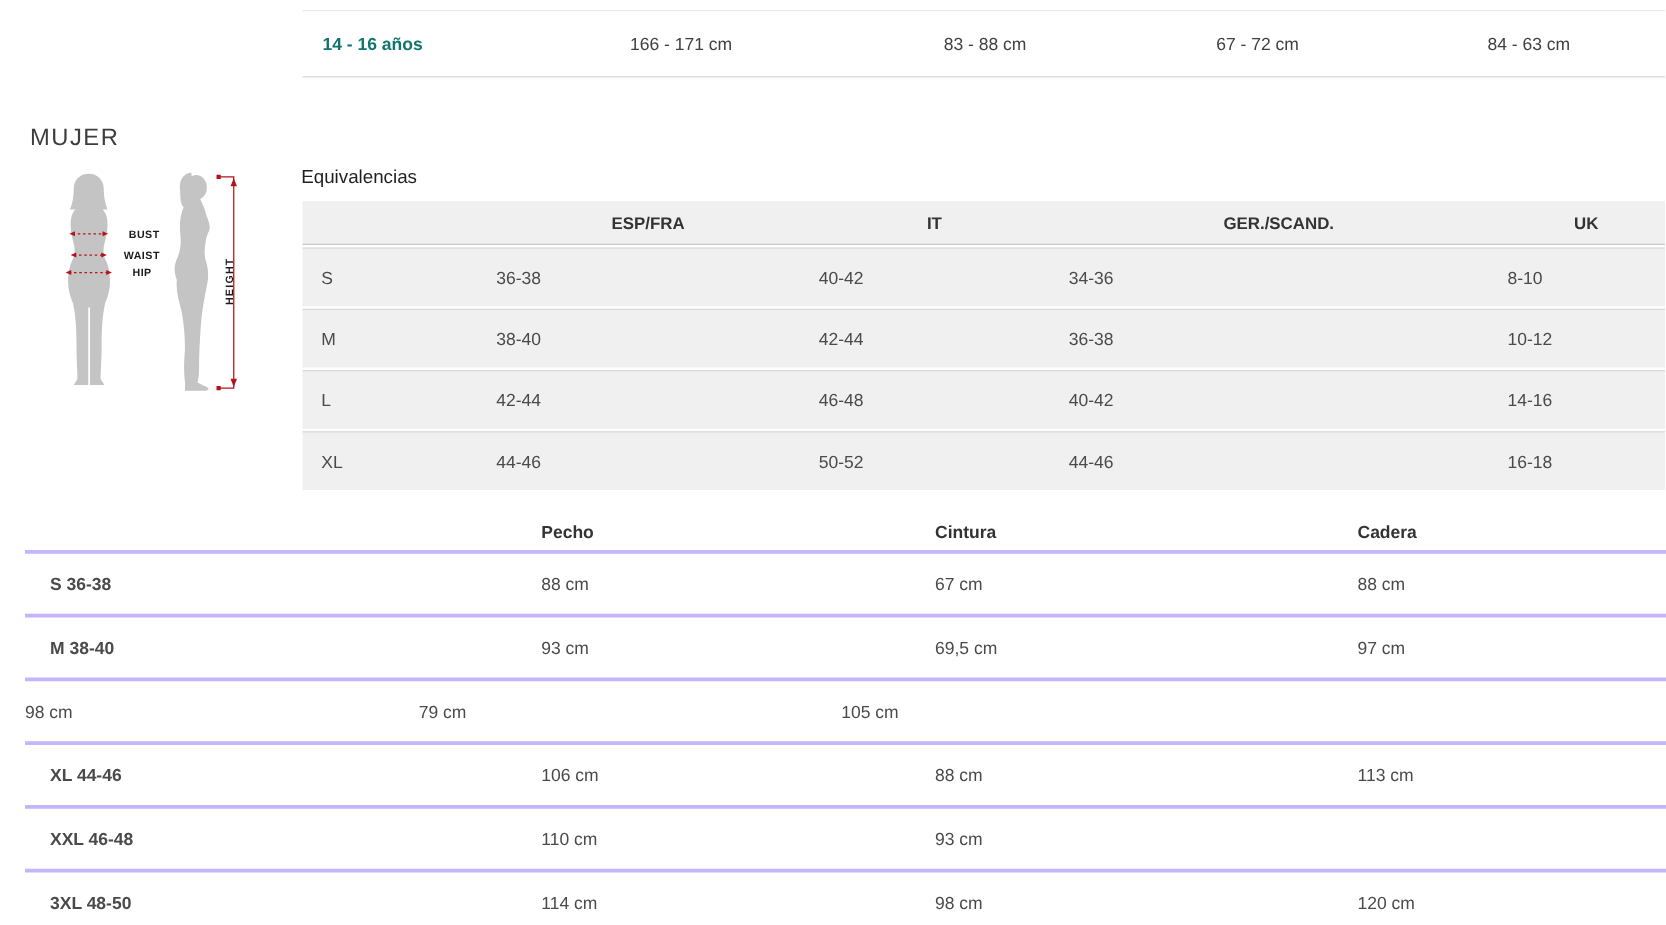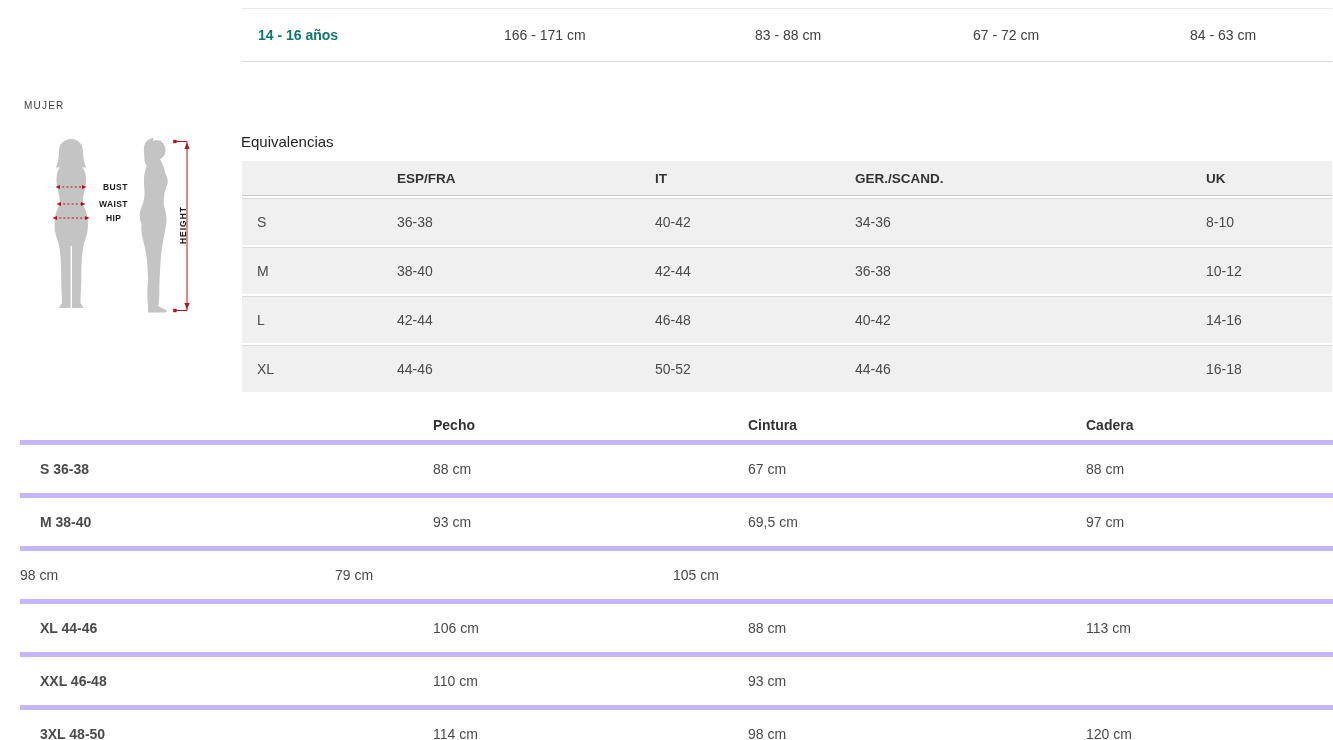--- a/index.html
+++ b/index.html
@@ -16,44 +16,44 @@
     border-top:1px solid #e7e7e7;border-bottom:1px solid #d9d9d9;
     display:flex;align-items:center;
   }
   .top-row .cell{padding-left:16px;font-size:14px;color:#404040;box-sizing:border-box;}
   .top-row .cell.b{font-weight:bold;color:#0f766e;}
   .t0{width:246px;} .t1{width:251px;} .t2{width:218px;} .t3{width:217px;} .t4{flex:1;}
 
   
   .mujer{
     position:absolute;left:24px;top:100px;
-    font-size:10px;letter-spacing:1.2px;color:#3d3d3d;
+    font-size:19px;letter-spacing:1.2px;color:#3d3d3d;
   }
 
   
   .figure{position:absolute;left:40px;top:130px;}
 
   
   .equiv-title{
     position:absolute;left:241px;top:133px;
     font-size:15px;color:#1f1f1f;
   }
   .equiv{position:absolute;left:242px;top:161px;width:1090px;}
   .eq-row{display:flex;align-items:center;background:#f0f0f0;}
-  .eq-head{height:34px;border-bottom:1px solid #c9c9c9;}
+  .eq-head{height:34px;border-bottom:1px solid #c9c9c9;text-align:center;}
   .eq-data{height:46px;margin-top:2px;border-top:1px solid #dadada;}
   .eq-row>div{padding-left:15px;box-sizing:border-box;font-size:14px;color:#4a4a4a;}
   .eq-head>div{font-weight:bold;font-size:13.5px;color:#333333;}
   .c0{width:140px;} .c1{width:258px;} .c2{width:200px;} .c3{width:351px;} .c4{flex:1;}
 
   
   .meas{position:absolute;left:20px;top:410px;width:1313px;}
   .ms-row{display:flex;align-items:center;}
   .ms-head{height:30px;}
-  .ms-data{height:48px;border-top:5px solid #c4b5fd;}
+  .ms-data{height:48px;border-top:3px solid #c4b5fd;}
   .meas .last{border-bottom:1px solid #d9d9d9;}
   .ms-row>div{box-sizing:border-box;font-size:14px;color:#4a4a4a;}
   .ms-head>div{font-weight:bold;color:#333333;}
   .m0{width:413px;padding-left:20px;font-weight:bold;color:#333333;}
   .ms-head .m0{padding-left:20px;}
   .m1{width:315px;} .m2{width:338px;} .m3{flex:1;}
 
   svg text{font-family:"Liberation Sans", sans-serif;}
 </style>
 </head>

